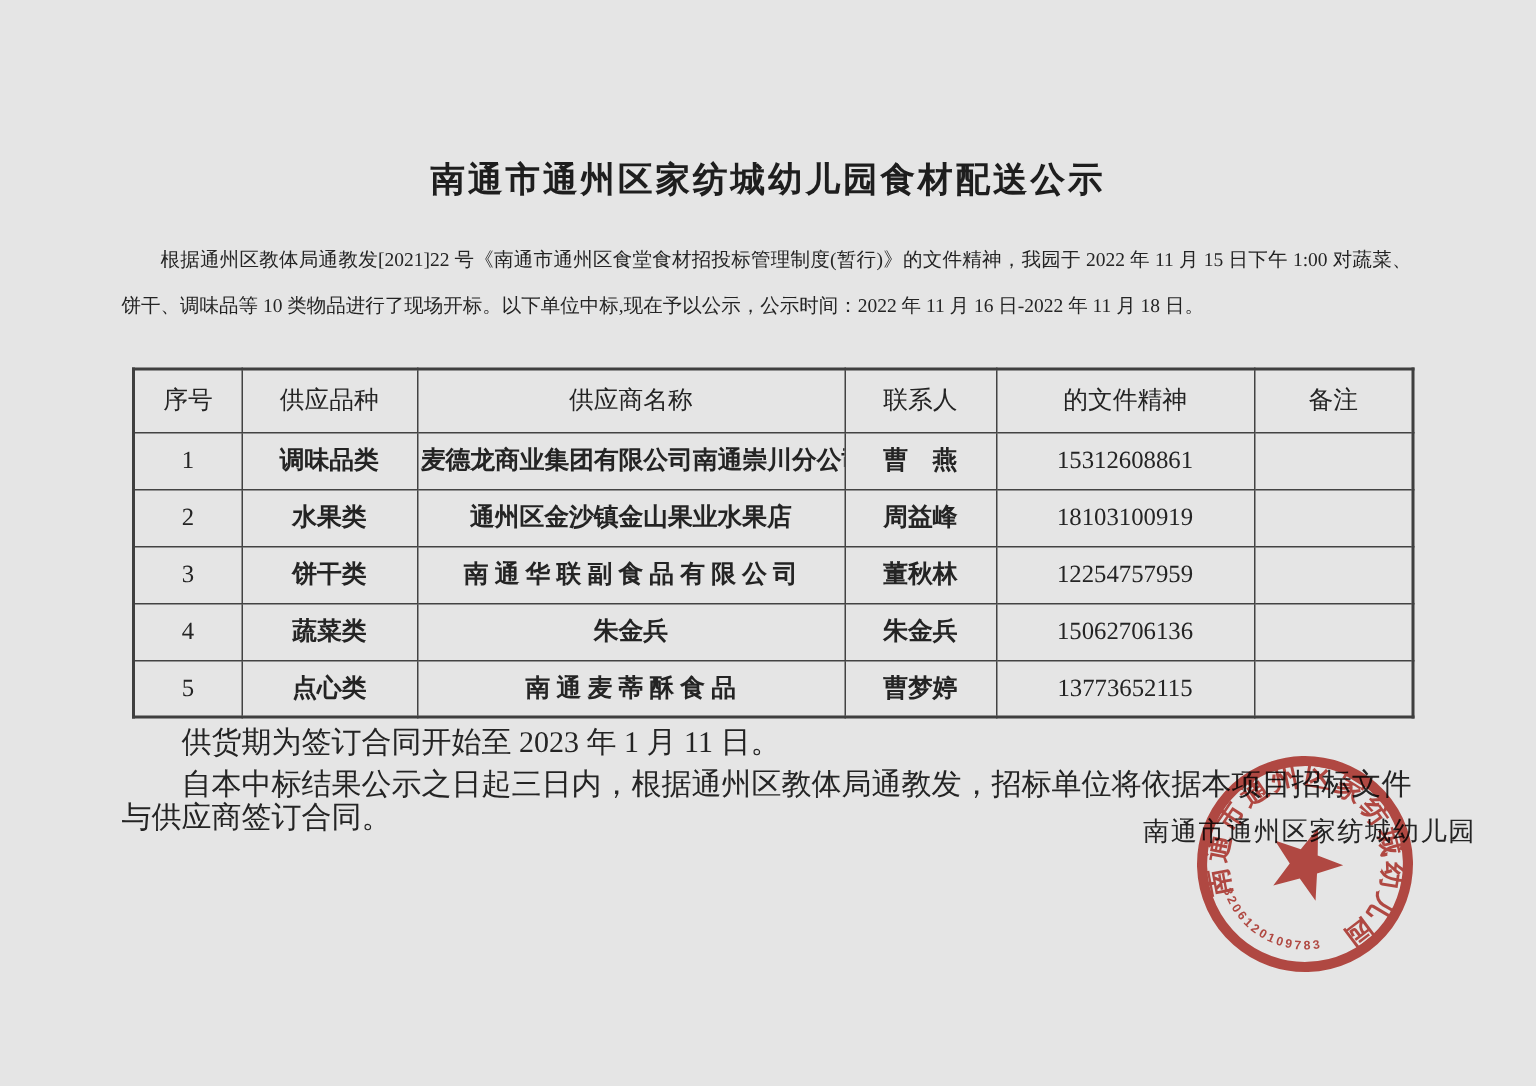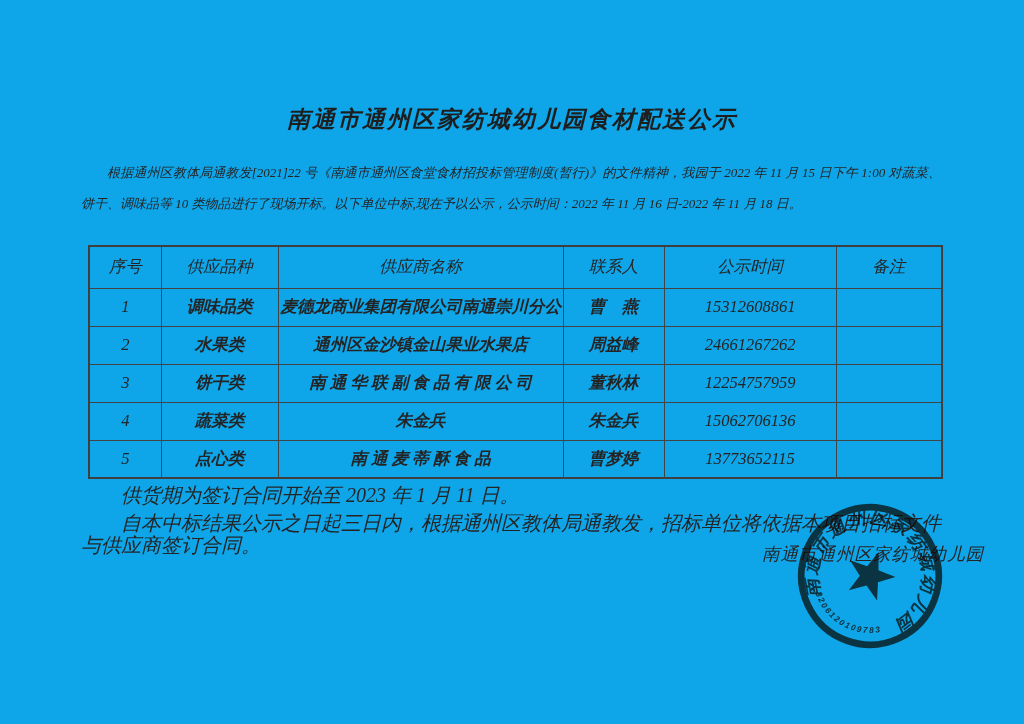--- a/index.html
+++ b/index.html
@@ -4,21 +4,21 @@
 <style>
   html,body{margin:0;padding:0;}
   body{
     width:1024px;height:724px;
     background:#ffffff;
     font-family:"Liberation Serif","DejaVu Serif",serif;
     color:#262626;
     position:relative;
     overflow:hidden;
   }
-  .sheet{position:absolute;inset:0;background:#0ea5e9;font-style:italic;}
+  .sheet{position:absolute;inset:0;background:#e5e5e5;}
   .title{
     position:absolute;top:104px;left:0;right:0;
     text-align:center;
     font-family:"Liberation Sans","DejaVu Sans",sans-serif;
     font-weight:bold;font-size:23px;letter-spacing:2px;color:#1e1e1e;
   }
   .intro{
     position:absolute;top:157px;left:81px;width:860px;
     font-size:13px;line-height:31px;
     text-align:justify;text-indent:2em;color:#242424;
@@ -90,39 +90,39 @@
       <col style="width:101px">
         <col style="width:172px">
         <col style="width:106px">
     </colgroup>
     <thead>
         <tr>
           <th>序号</th>
           <th>供应品种</th>
           <th>供应商名称</th>
           <th>联系人</th>
-          <th>公示时间</th>
+          <th>的文件精神</th>
           <th>备注</th>
         </tr>
       </thead>
     <tbody>
         <tr>
           <td>1</td>
           <td>调味品类</td>
           <td>麦德龙商业集团有限公司南通崇川分公司</td>
           <td>曹　燕</td>
           <td>15312608861</td>
           <td></td>
         </tr>
         <tr>
           <td>2</td>
           <td>水果类</td>
           <td>通州区金沙镇金山果业水果店</td>
           <td>周益峰</td>
-          <td>24661267262</td>
+          <td>18103100919</td>
           <td></td>
         </tr>
         <tr>
           <td>3</td>
           <td>饼干类</td>
           <td>南 通 华 联 副 食 品 有 限 公 司</td>
           <td>董秋林</td>
           <td>12254757959</td>
           <td></td>
         </tr>

